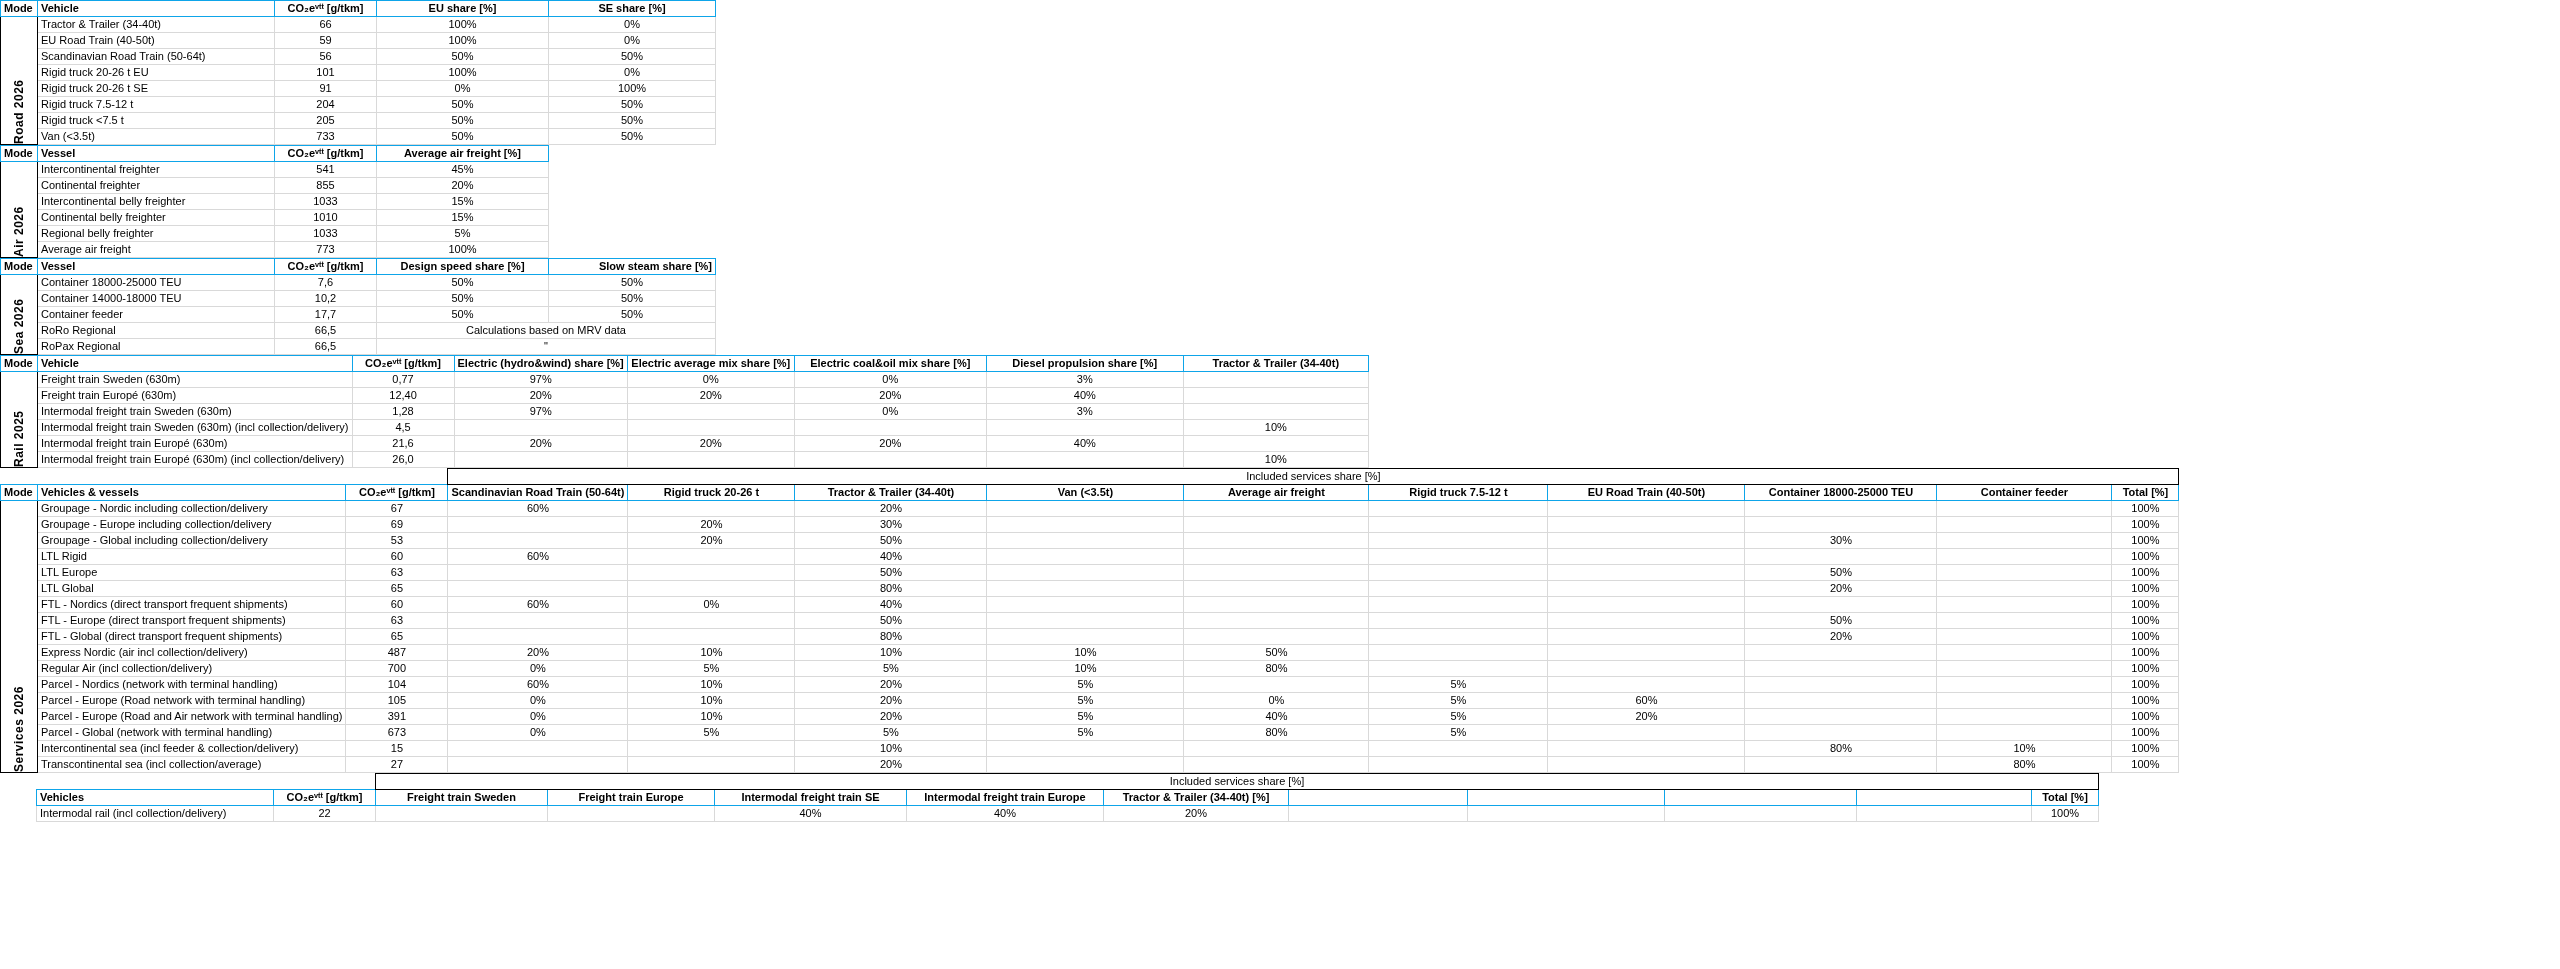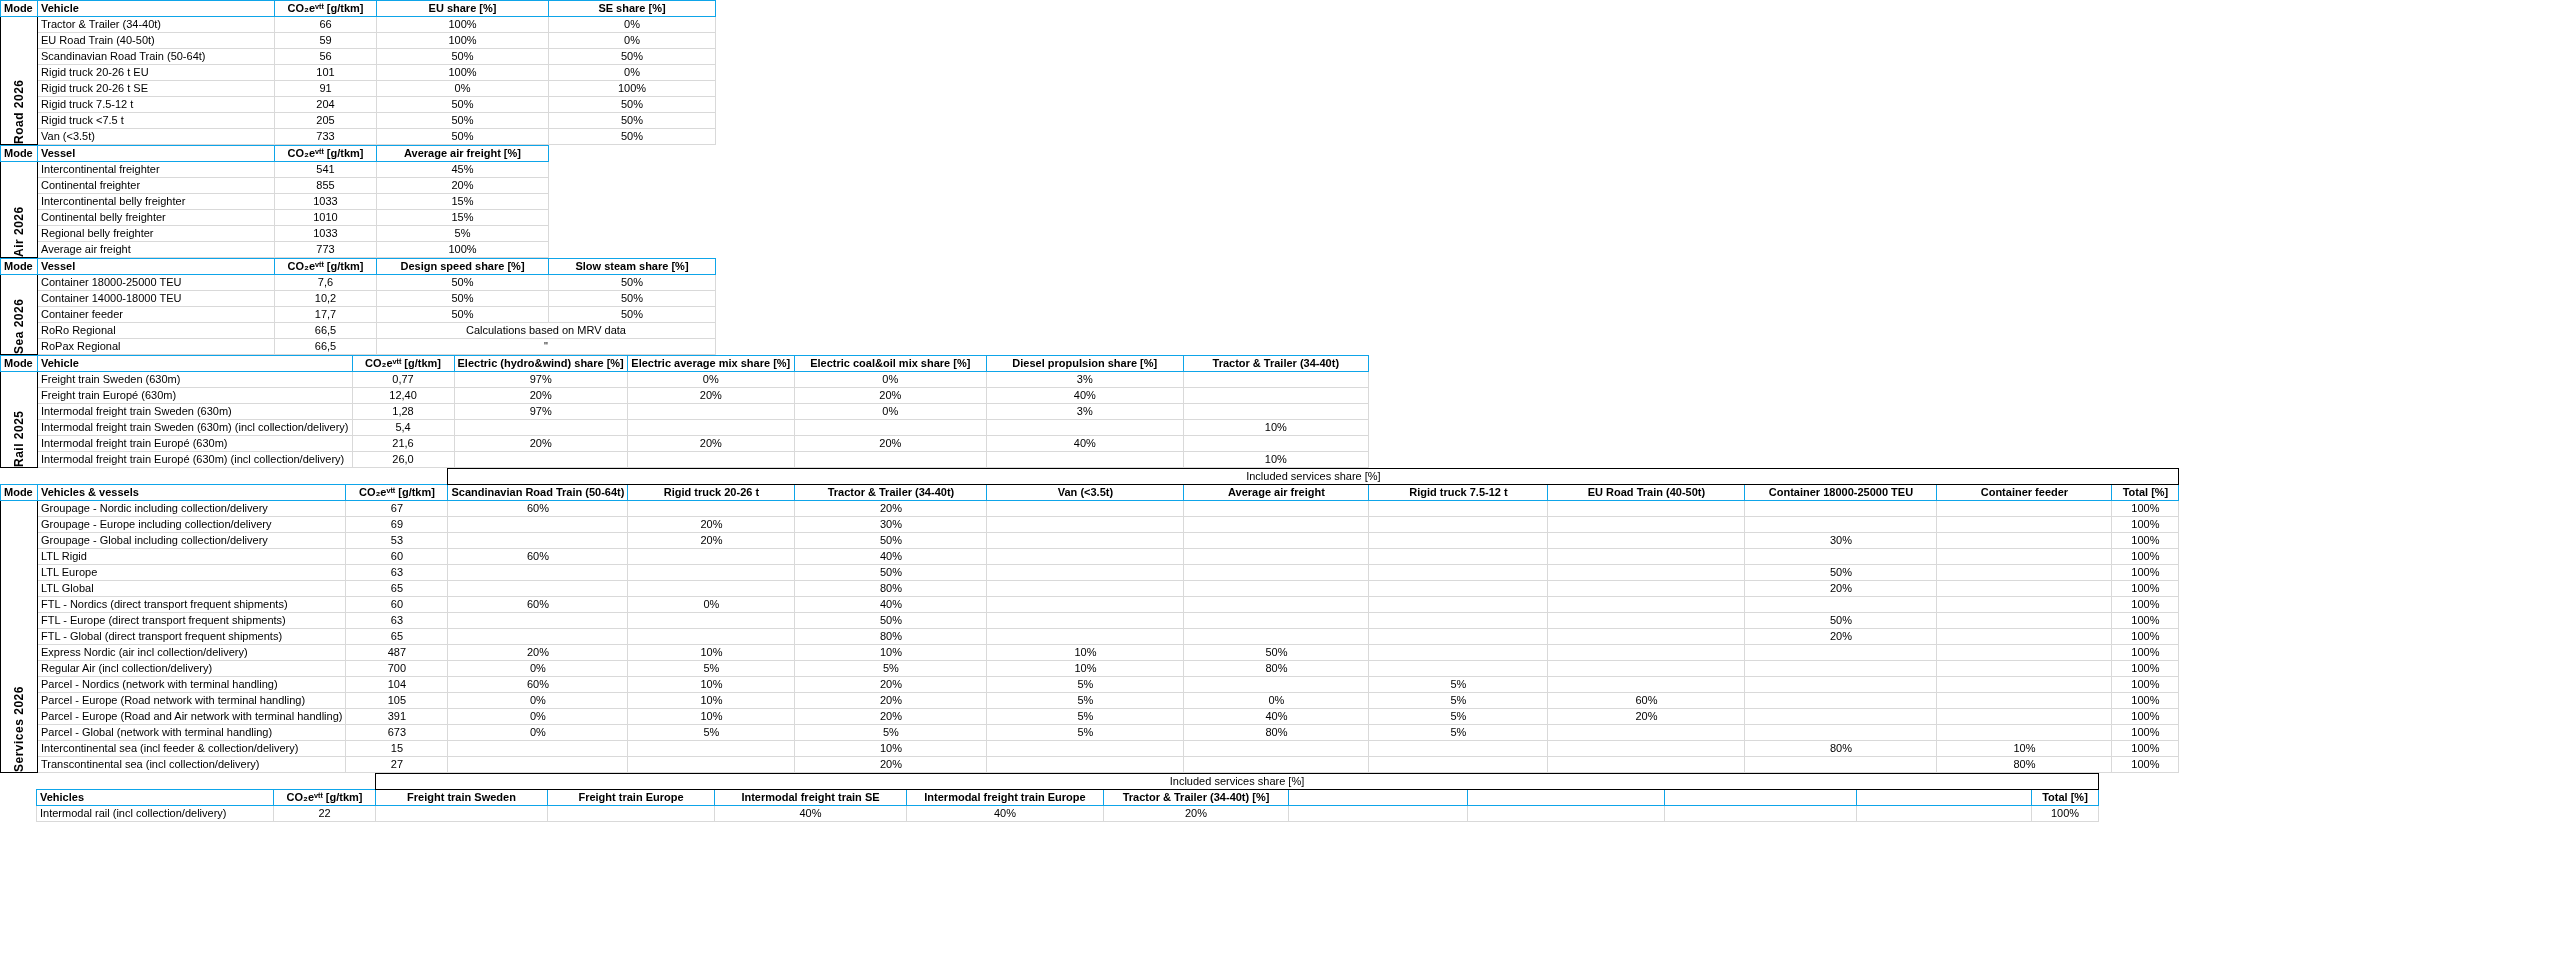--- a/index.html
+++ b/index.html
@@ -124,21 +124,21 @@
 </tbody>
     </table>
 
 <table>
   <tbody>
         <tr class="hdr">
     <td class="mode-h" style="width:30px;">Mode</td>
     <td style="width:230px;">Vessel</td>
     <td class="c" style="width:95px;">CO₂eᵛᵗᵗ [g/tkm]</td>
     <td class="c" style="width:165px;">Design speed share [%]</td>
-    <td class="c" style="width:160px;">Slow steam share [%]</td>
+    <td class="c" style="width:160px;text-align:right;">Slow steam share [%]</td>
   </tr>
   <tr>
     <td class="rotate grp" rowspan="5">Sea 2026</td>
     <td class="l">Container 18000-25000 TEU</td>
     <td class="c">7,6</td>
     <td class="c">50%</td>
     <td class="c">50%</td>
   </tr>
   <tr>
     <td class="l">Container 14000-18000 TEU</td>
@@ -200,21 +200,21 @@
     <td class="l">Intermodal freight train Sweden (630m)</td>
     <td class="c">1,28</td>
     <td class="c">97%</td>
     <td class="c"></td>
     <td class="c">0%</td>
     <td class="c">3%</td>
     <td class="c"></td>
   </tr>
   <tr>
     <td class="l">Intermodal freight train Sweden (630m) (incl collection/delivery)</td>
-    <td class="c">5,4</td>
+    <td class="c">4,5</td>
     <td class="c"></td>
     <td class="c"></td>
     <td class="c"></td>
     <td class="c"></td>
     <td class="c">10%</td>
   </tr>
   <tr>
     <td class="l">Intermodal freight train Europé (630m)</td>
     <td class="c">21,6</td>
     <td class="c">20%</td>
@@ -477,21 +477,21 @@
     <td class="c">10%</td>
     <td class="c"></td>
     <td class="c"></td>
     <td class="c"></td>
     <td class="c"></td>
     <td class="c">80%</td>
     <td class="c">10%</td>
     <td class="c">100%</td>
   </tr>
   <tr>
-    <td class="l">Transcontinental sea (incl collection/delivery)</td>
+    <td class="l">Transcontinental sea (incl collection/average)</td>
     <td class="c">27</td>
     <td class="c"></td>
     <td class="c"></td>
     <td class="c">20%</td>
     <td class="c"></td>
     <td class="c"></td>
     <td class="c"></td>
     <td class="c"></td>
     <td class="c"></td>
     <td class="c">80%</td>

